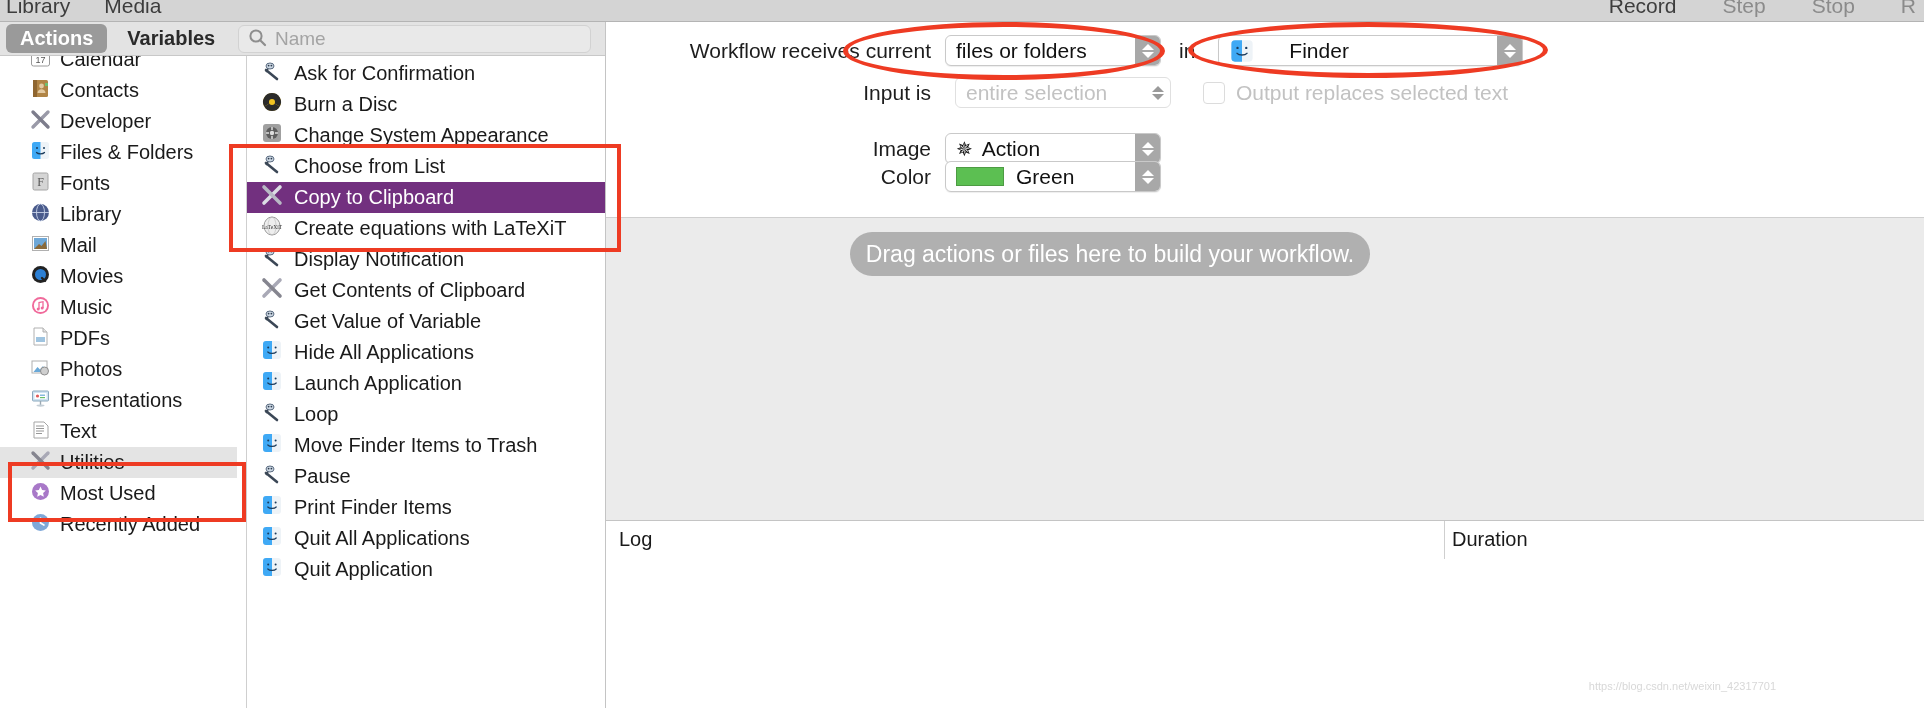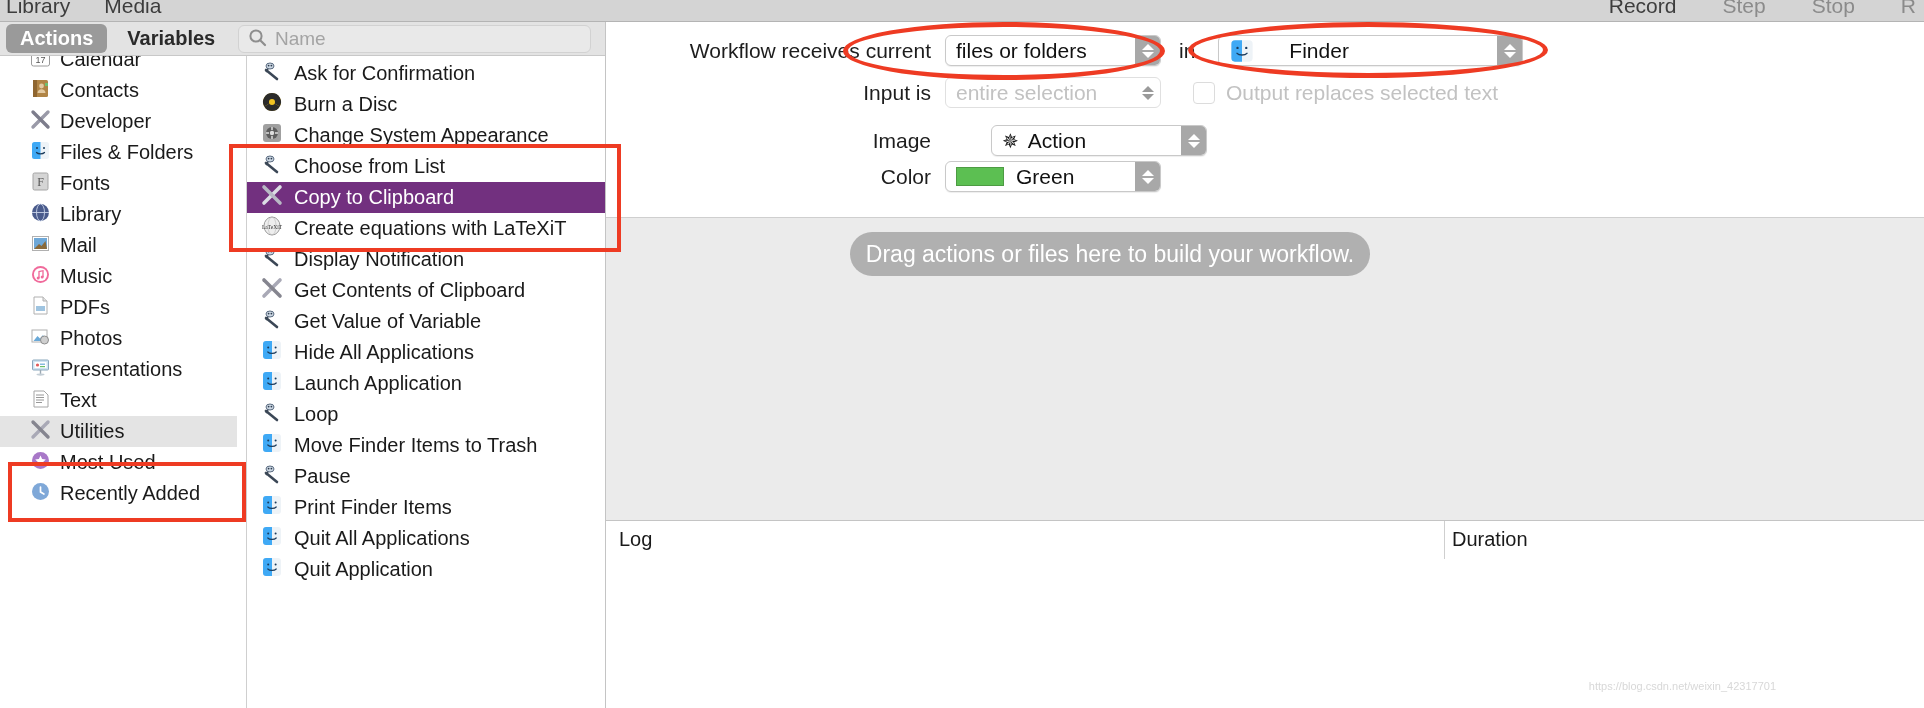--- a/index.html
+++ b/index.html
@@ -221,20 +221,28 @@
           </svg></span>
       <span class="lbl">Library</span>
     </div>
     <div class="lib-row">
       <span><svg width="21" height="21" viewBox="0 0 21 21">
             <rect x="2.5" y="3.5" width="16" height="14" fill="#fff" stroke="#b0b0b0"></rect>
             <rect x="4" y="5" width="13" height="11" fill="#6ea8d8"></rect>
             <path d="M4 16l5-5 2.5 2 4-5 1.5 8z" fill="#8a6a3a"></path>
           </svg></span>
       <span class="lbl">Mail</span>
+    </div>
+    <div class="lib-row">
+      <span><svg width="21" height="21" viewBox="0 0 21 21">
+            <circle cx="10.5" cy="10.5" r="8.5" fill="#222"></circle>
+            <circle cx="10.5" cy="10.5" r="5.5" fill="#2b7fd4"></circle>
+            <path d="M12 14l3 3" stroke="#222" stroke-width="2.4" stroke-linecap="round"></path>
+          </svg></span>
+      <span class="lbl">Movies</span>
     </div>
     <div class="lib-row">
       <span><svg width="21" height="21" viewBox="0 0 21 21">
             <circle cx="10.5" cy="10.5" r="8.5" fill="#f06a9b"></circle>
             <circle cx="10.5" cy="10.5" r="6.6" fill="#fff"></circle>
             <path d="M9 14V7.5l4-0.8V13" stroke="#f06a9b" stroke-width="1.3" fill="none"></path>
             <circle cx="8.2" cy="14" r="1.5" fill="#f06a9b"></circle>
             <circle cx="12.2" cy="13" r="1.5" fill="#f06a9b"></circle>
           </svg></span>
       <span class="lbl">Music</span>
@@ -492,34 +500,34 @@
         <span>Finder</span>
         <span class="stepper">
             <i class="chev up"></i>
             <i class="chev dn"></i>
           </span>
       </div>
     </div>
 
     <div class="cfg-row" style="left:0; top:55px; width:1310px;">
       <div class="cfg-label" style="width:325px;">Input is</div>
-      <div class="popup disabled" style="width:216px; margin-left:14px;">
+      <div class="popup disabled" style="width:216px; margin-left:24px;">
         <span>entire selection</span>
         <span class="stepper plain">
             <i class="chev up"></i>
             <i class="chev dn"></i>
           </span>
       </div>
       <div class="chk-row" style="margin-left:32px;">
         <span class="chkbox"></span>
         <span class="chk-lbl">Output replaces selected text</span>
       </div>
     </div>
 
-    <div class="cfg-row" style="left:0; top:103px; width:1310px;gap:46px;">
+    <div class="cfg-row" style="left:0; top:111px; width:1310px;">
       <div class="cfg-label" style="width:325px;">Image</div>
       <div class="popup" style="width:216px; margin-left:14px;">
         <span class="gear">✵</span>
         <span>Action</span>
         <span class="stepper">
             <i class="chev up"></i>
             <i class="chev dn"></i>
           </span>
       </div>
     </div>

